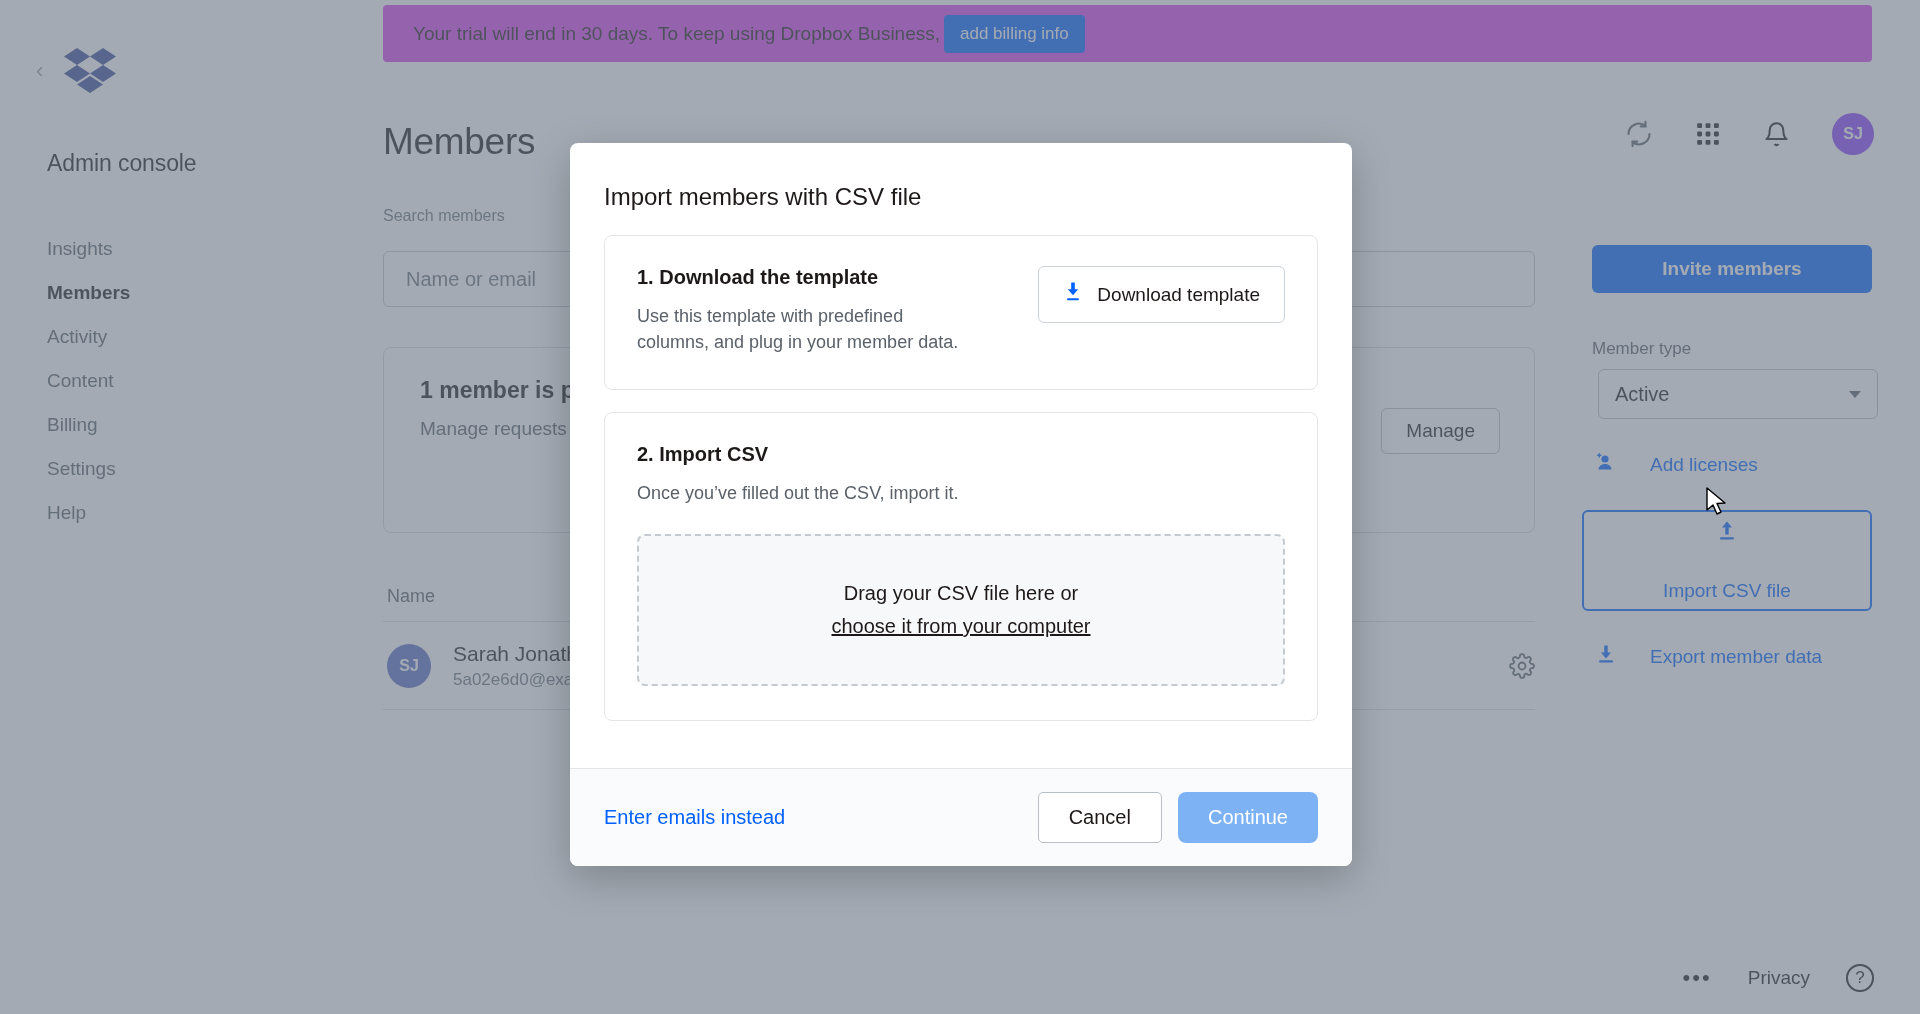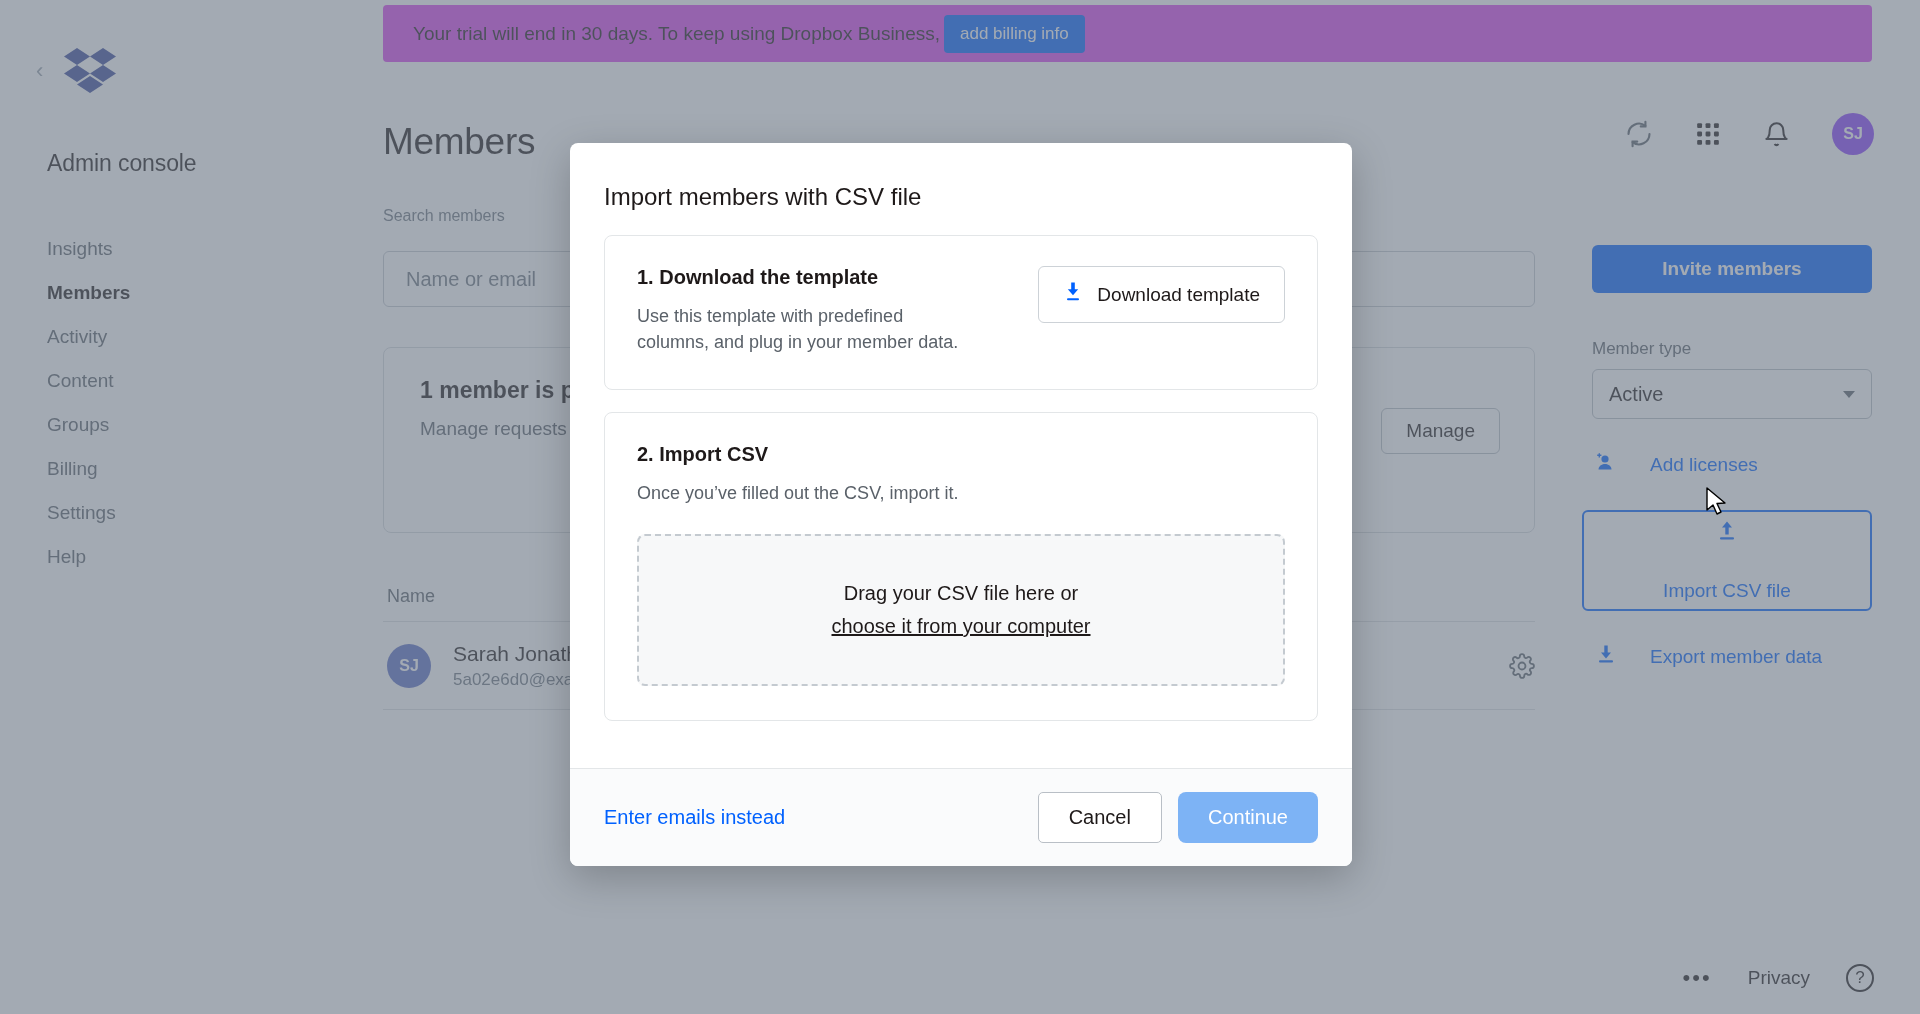--- a/index.html
+++ b/index.html
@@ -198,20 +198,21 @@
   }
   .rail-select {
     margin-top: 10px;
     width: 280px; height: 50px;
     border: 1px solid #b9bfc6; border-radius: 6px;
     background: #fff;
     display: flex; align-items: center; justify-content: space-between;
     padding: 0 16px;
     font-size: 20px; color: #1e1919;
     cursor: pointer;
+    margin-left: 6px;
   }
   .caret { width:0;height:0;border-left:6px solid transparent;border-right:6px solid transparent;border-top:7px solid #5a6169; }
   .rail-action {
     display: flex; align-items: center; gap: 32px;
     margin-top: 22px;
     font-size: 19px; color: #0061fe;
     cursor: pointer;
     padding: 7px 10px;
     margin-left: -10px;
     border-radius: 6px;
@@ -358,21 +359,20 @@
           <polygon points="26,28 13,36.5 26,45 39,36.5" fill="#3a4a9b"></polygon>
         </svg>
       </span>
     </div>
     <div class="sidebar-title">Admin console</div>
     <div class="nav">
       <div class="nav-item">Insights</div>
       <div class="nav-item active">Members</div>
       <div class="nav-item">Activity</div>
       <div class="nav-item">Content</div>
-      <div class="nav-item">Groups</div>
       <div class="nav-item">Billing</div>
       <div class="nav-item">Settings</div>
       <div class="nav-item">Help</div>
     </div>
   </div>
 
   <div class="banner">
     <span class="banner-text">Your trial will end in 30 days. To keep using Dropbox Business,</span>
     <button class="banner-btn">add billing info</button>
   </div>

